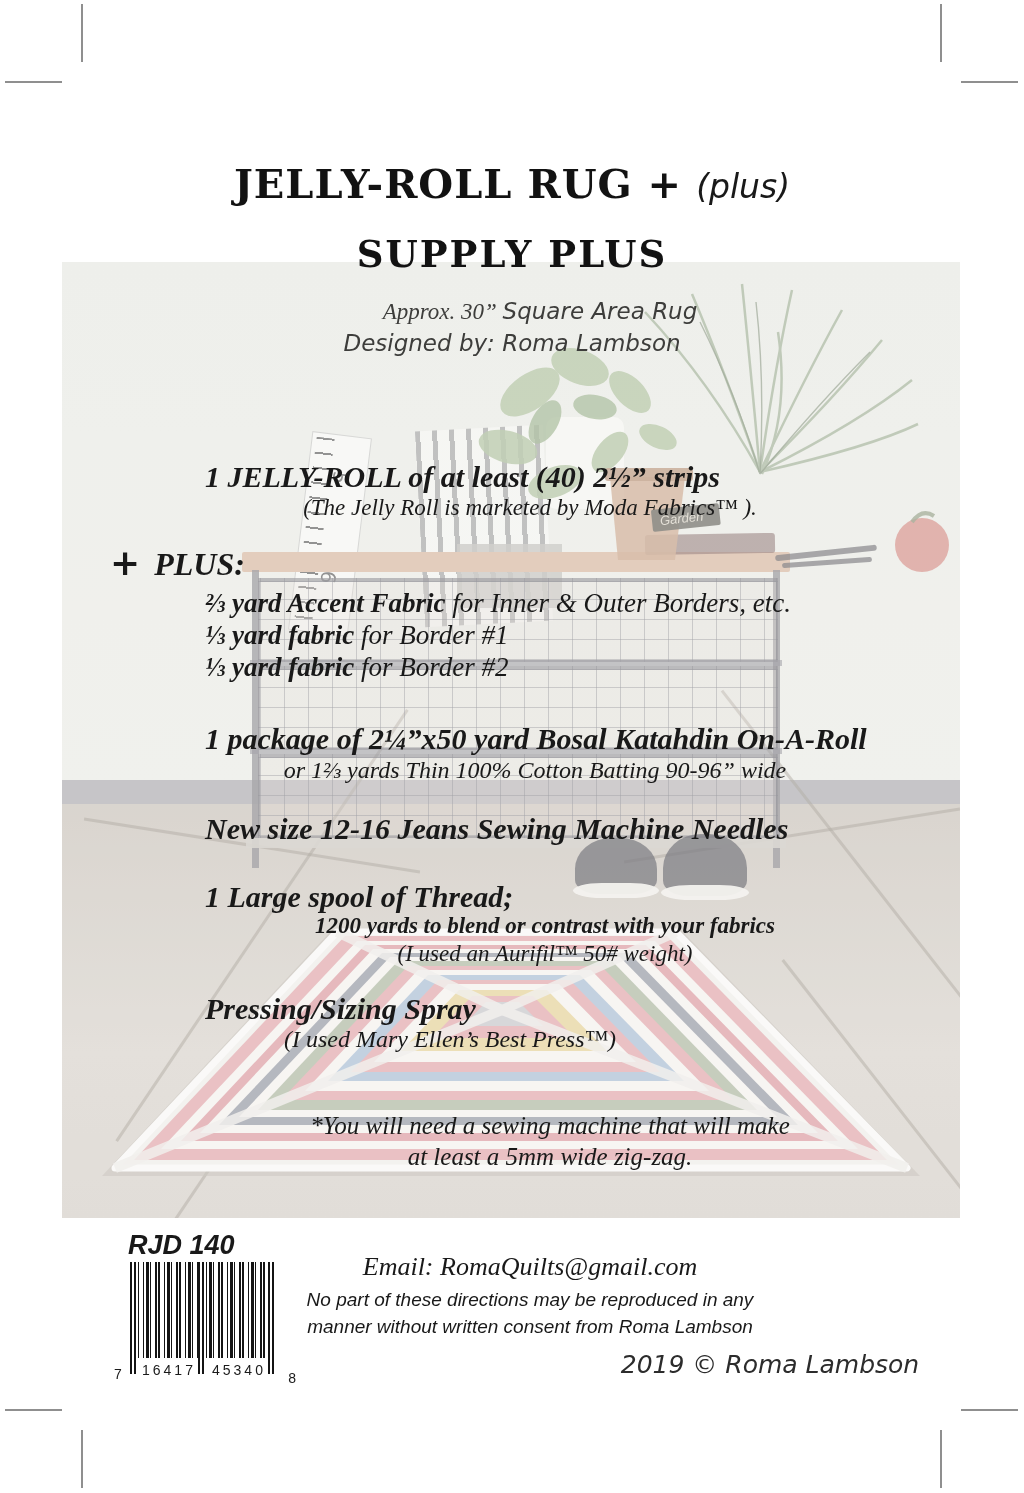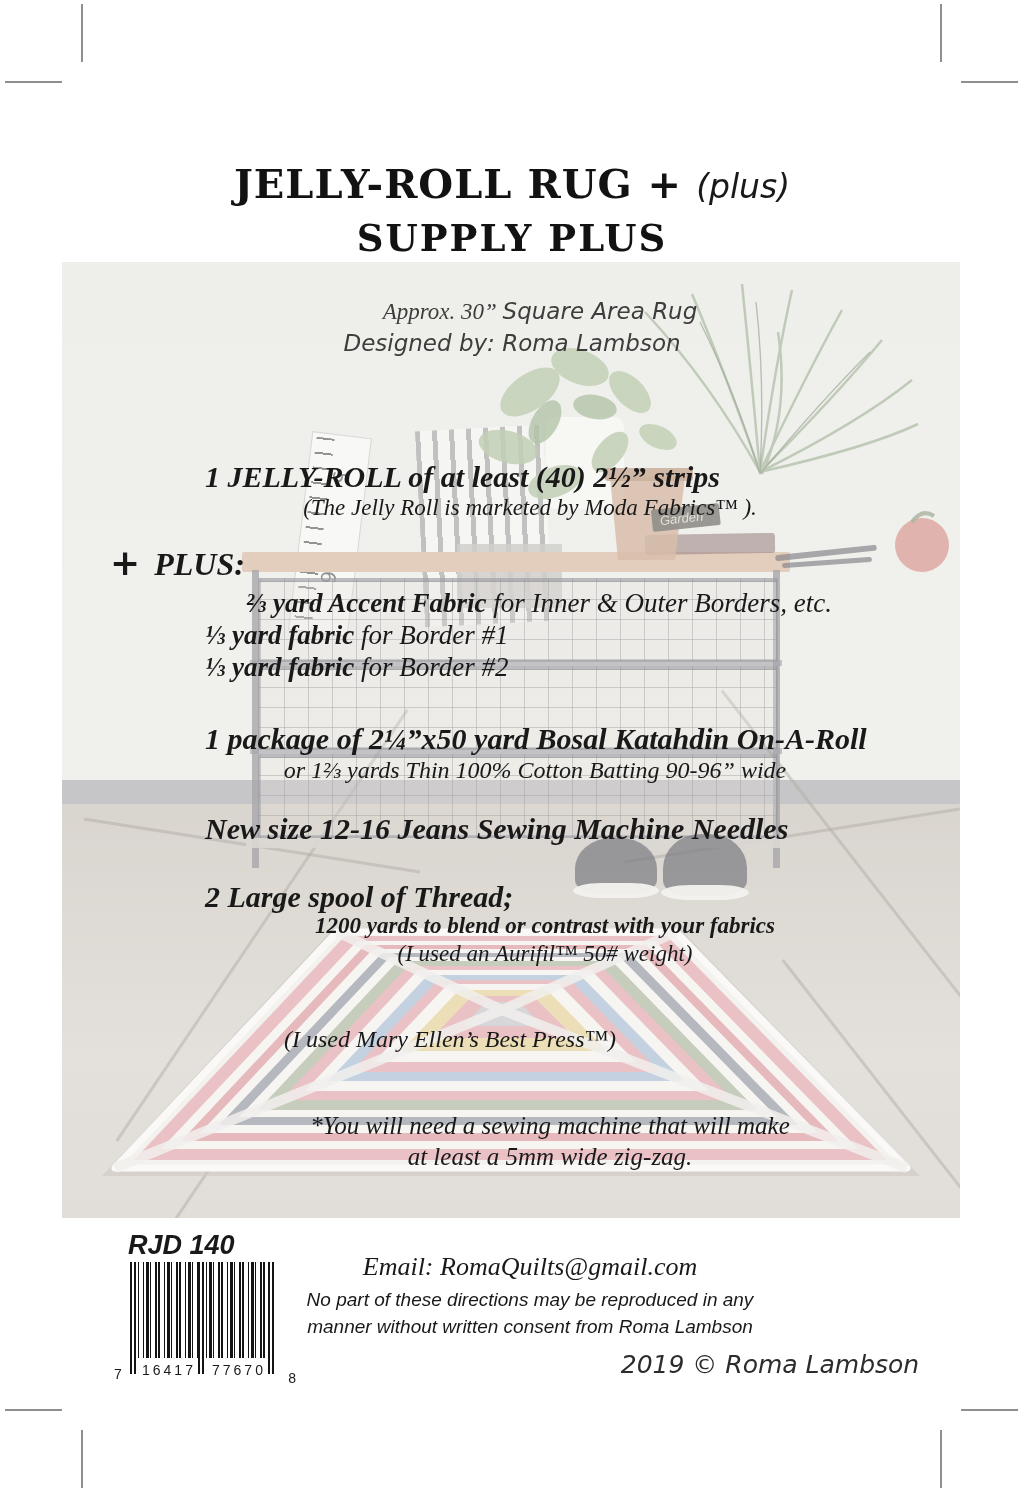--- a/index.html
+++ b/index.html
@@ -35,21 +35,21 @@
                            repeating-linear-gradient(90deg,rgba(110,110,120,.45) 0 1.5px,transparent 1.5px 24px);}
   .rail{position:absolute;left:188px;width:532px;height:6px;background:rgba(120,119,126,.6);}
   .baserail{position:absolute;left:184px;top:576px;width:540px;height:10px;background:rgba(201,196,189,.9);}
   .shoe{position:absolute;background:rgba(58,58,68,.72);border-radius:45% 45% 30% 30%/55% 55% 25% 25%;}
   .shoe .sole{position:absolute;left:-2px;right:-2px;bottom:-4px;height:15px;background:rgba(238,236,231,.95);
         border-radius:40%/60%;}
   .wash{position:absolute;inset:0;background:rgba(255,255,255,.34);}
 
   
   .txt{position:absolute;z-index:20;}
-  .title{font-family:"DejaVu Serif","Liberation Serif",serif;font-weight:bold;color:#121212;}
+  .title{font-family:"DejaVu Serif","Liberation Serif",serif;font-weight:bold;color:#121212;margin-top:16px;}
   .hand{font-family:"DejaVu Sans",sans-serif;font-style:italic;}
   .serif-bi{font-family:"Liberation Serif","DejaVu Serif",serif;font-weight:bold;font-style:italic;}
   .serif-i{font-family:"Liberation Serif","DejaVu Serif",serif;font-style:italic;}
   .sans-i{font-family:"Liberation Sans","DejaVu Sans",sans-serif;font-style:italic;}
   .center{text-align:center;}
 
   
   .barcode{position:absolute;left:112px;top:1262px;width:186px;height:132px;z-index:20;}
   .bars{position:absolute;left:22px;right:26px;top:0;height:96px;
         background:repeating-linear-gradient(90deg,#141414 0 2px,#fff 2px 3px,#141414 3px 5px,#fff 5px 9px,
@@ -207,54 +207,55 @@
   <div class="txt center hand" style="left:0;top:330px;width:1024px;font-size:23px;color:#3d3d3b;">Designed by:  Roma Lambson</div>
 
   <div class="txt serif-bi" style="left:205px;top:460px;font-size:30px;">1 JELLY-ROLL of at least (40) 2½” strips</div>
   <div class="txt serif-i center" style="left:180px;top:495px;width:700px;font-size:23px;">(The Jelly Roll is marketed by Moda Fabrics™ ).</div>
 
   <div class="txt" style="left:110px;top:545px;display:flex;align-items:flex-start;">
     <span style="font-family:'DejaVu Sans',sans-serif;font-weight:bold;font-size:36px;line-height:36px;">+</span>
     <span class="serif-bi" style="font-size:32px;line-height:38px;margin-left:14px;">PLUS:</span>
   </div>
 
-  <div class="txt" style="left:205px;top:588px;font-size:27px;margin-left:41px;">
+  <div class="txt" style="left:205px;top:588px;font-size:27px;">
     <span class="serif-bi">⅔ yard Accent Fabric</span><span class="serif-i"> for Inner &amp; Outer Borders, etc.</span>
   </div>
   <div class="txt" style="left:205px;top:620px;font-size:27px;">
     <span class="serif-bi">⅓ yard fabric</span><span class="serif-i"> for Border #1</span>
   </div>
   <div class="txt" style="left:205px;top:652px;font-size:27px;">
     <span class="serif-bi">⅓ yard fabric</span><span class="serif-i"> for Border #2</span>
   </div>
 
   <div class="txt serif-bi" style="left:205px;top:722px;font-size:30px;">1 package of 2¼”x50 yard Bosal Katahdin On-A-Roll</div>
   <div class="txt serif-i center" style="left:190px;top:757px;width:690px;font-size:24px;">or 1⅔ yards Thin 100% Cotton Batting 90-96” wide</div>
 
   <div class="txt serif-bi" style="left:205px;top:812px;font-size:30px;">New size 12-16 Jeans Sewing Machine Needles</div>
 
-  <div class="txt serif-bi" style="left:205px;top:880px;font-size:30px;">2 Large spool of Thread;</div>
+  <div class="txt serif-bi" style="left:205px;top:880px;font-size:30px;">1 Large spool of Thread;</div>
   <div class="txt serif-i center" style="left:240px;top:913px;width:610px;font-size:23px;font-weight:bold;">1200 yards to blend or contrast with your fabrics</div>
   <div class="txt serif-i center" style="left:240px;top:941px;width:610px;font-size:23px;">(I used an Aurifil™ 50# weight)</div>
 
+  <div class="txt serif-bi" style="left:205px;top:992px;font-size:30px;">Pressing/Sizing Spray</div>
   <div class="txt serif-i center" style="left:215px;top:1026px;width:470px;font-size:24px;">(I used Mary Ellen’s Best Press™)</div>
 
   <div class="txt serif-i center" style="left:240px;top:1112px;width:620px;font-size:25px;">*You will need a sewing machine that will make</div>
   <div class="txt serif-i center" style="left:240px;top:1143px;width:620px;font-size:25px;">at least a 5mm wide zig-zag.</div>
 
   <div class="txt sans-i" style="left:128px;top:1230px;font-size:27px;font-weight:bold;">RJD 140</div>
 
   <div class="barcode">
     <div class="bars"></div>
     <div class="guard" style="left:18px;"></div>
     <div class="guard" style="left:86px;"></div>
     <div class="guard" style="right:22px;"></div>
     <span class="bc-num" style="left:2px;top:104px;letter-spacing:0;">7</span>
     <span class="bc-num" style="left:30px;top:100px;">16417</span>
-    <span class="bc-num" style="left:100px;top:100px;">77670</span>
+    <span class="bc-num" style="left:100px;top:100px;">45340</span>
     <span class="bc-num" style="right:2px;top:108px;letter-spacing:0;">8</span>
   </div>
 
   <div class="txt serif-i center" style="left:310px;top:1252px;width:440px;font-size:26px;">Email: RomaQuilts@gmail.com</div>
   <div class="txt sans-i center" style="left:300px;top:1289px;width:460px;font-size:19px;">No part of these directions may be reproduced in any</div>
   <div class="txt sans-i center" style="left:300px;top:1316px;width:460px;font-size:19px;">manner without written consent from Roma Lambson</div>
   <div class="txt hand center" style="left:620px;top:1350px;width:300px;font-size:25px;color:#2c2c2c;">2019 © Roma Lambson</div>
 
 </div>
 

